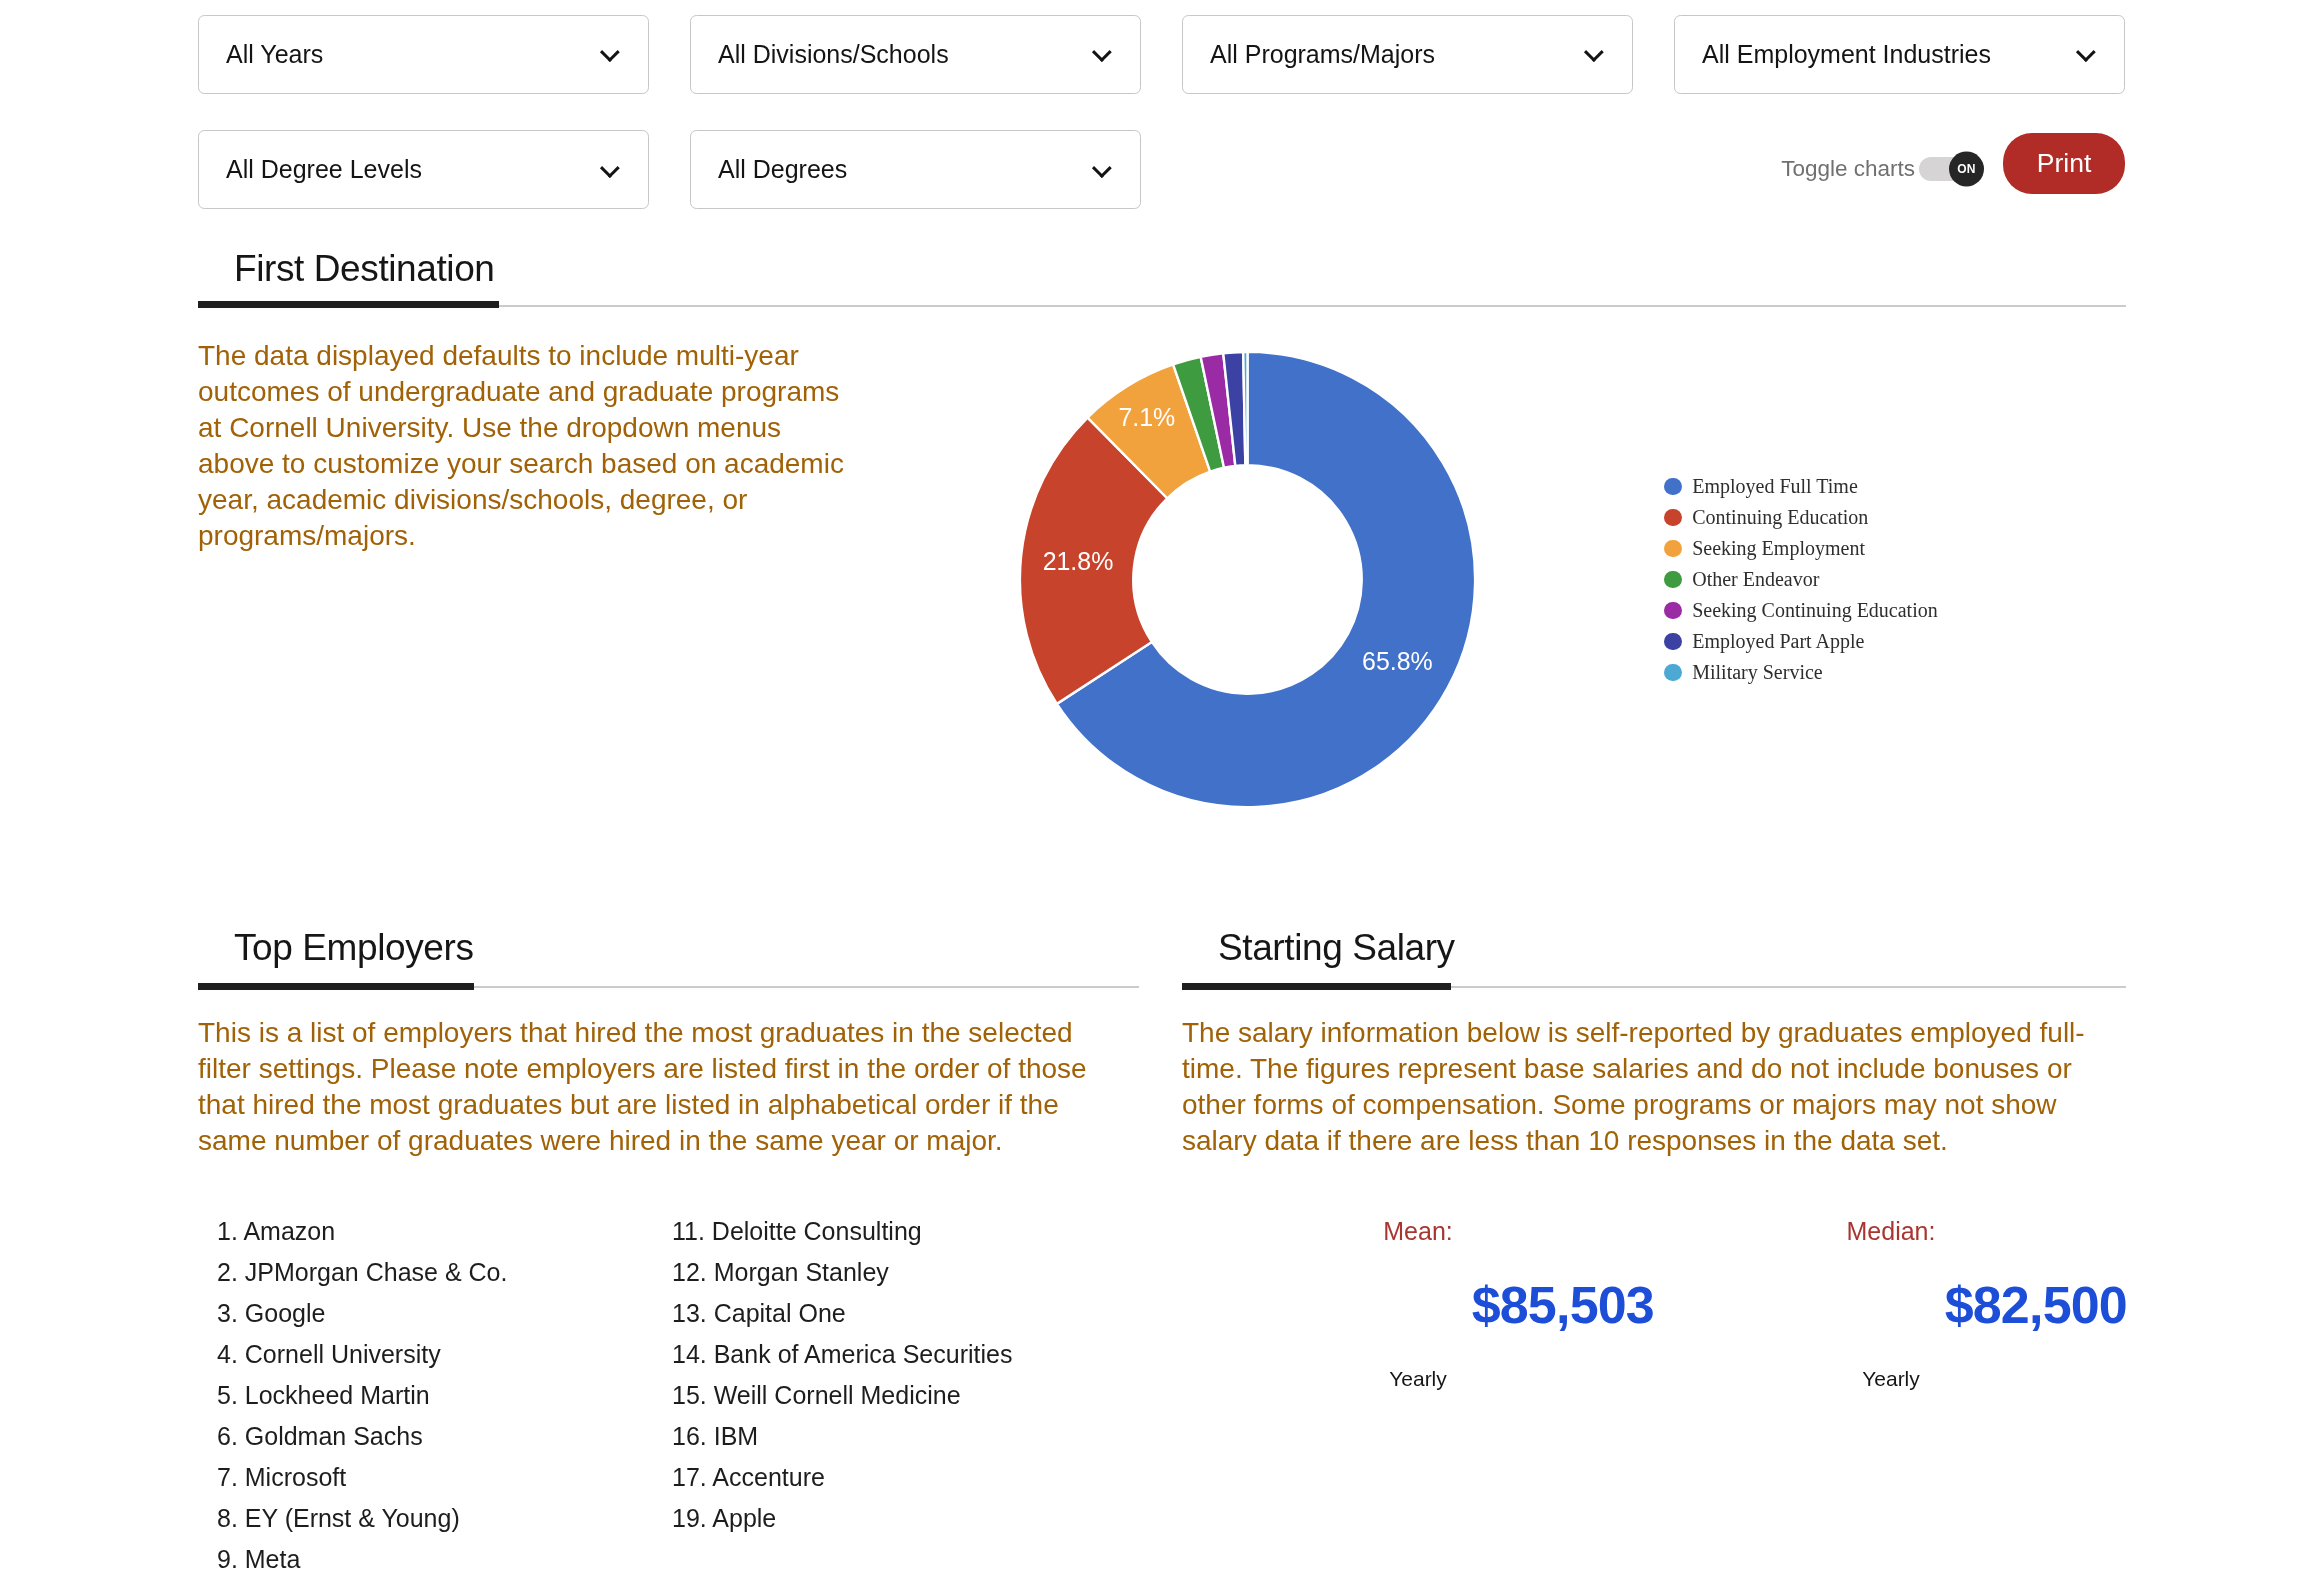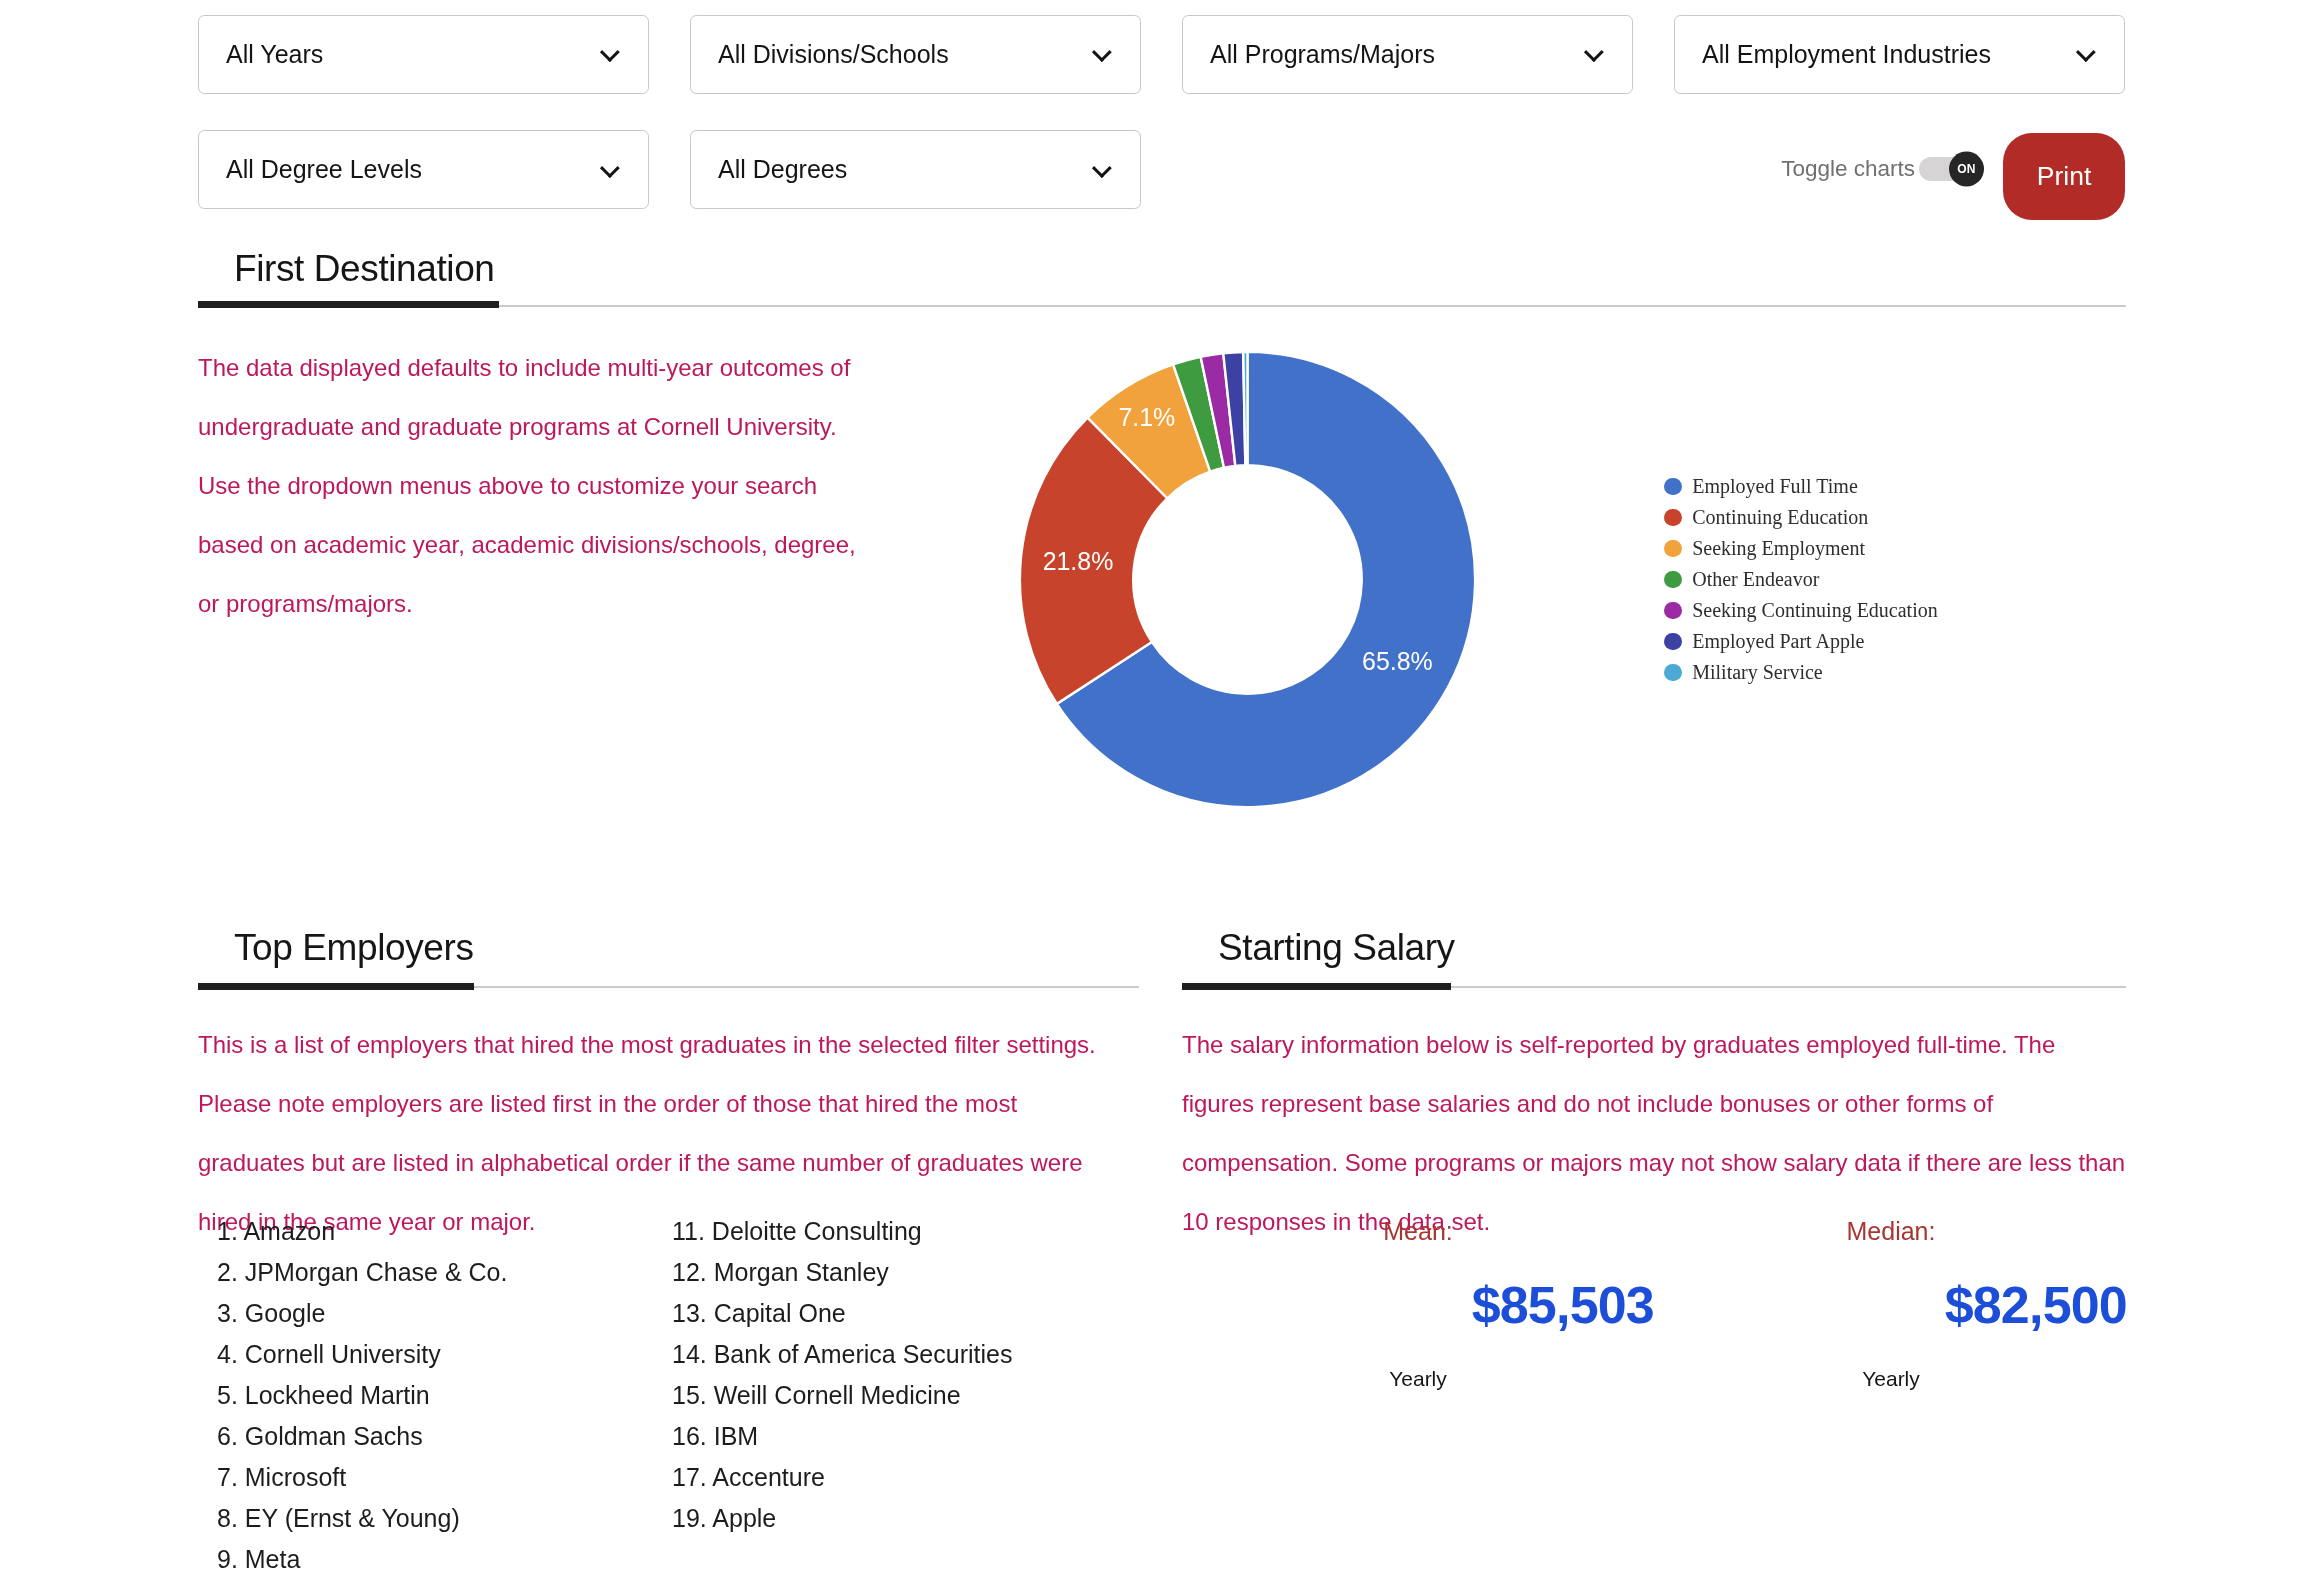--- a/index.html
+++ b/index.html
@@ -32,38 +32,38 @@
   .toggle-label { font-size: 22.5px; color: #707070; }
   .toggle { position: relative; width: 56px; height: 24px; cursor: pointer; }
   .toggle-track { width: 56px; height: 24px; border-radius: 12px; background: #d6d4d5; }
   .toggle-knob {
     position: absolute; top: 50%; right: -8.8px; transform: translateY(-50%);
     width: 35px; height: 35px; border-radius: 50%; background: #262626;
     color: #fff; font-size: 12px; font-weight: bold;
     display: flex; align-items: center; justify-content: center;
   }
   .print-btn {
-    position: absolute; left: 2003px; top: 133px; width: 122px; height: 87px;
+    position: absolute; left: 2003px; top: 133px; width: 122px; height: 61px;
     border: none; border-radius: 29px; background: #b12c26; color: #fff;
     font-size: 26.5px; font-family: inherit; cursor: pointer;
   }
 
   
   h2.section { position: absolute; font-size: 37px; font-weight: 400; color: #161616; letter-spacing: -0.4px; margin-left: 36px; }
   .h-fd{left:198px;top:248px} .h-te{left:198px;top:927px} .h-ss{left:1182px;top:927px}
   .rule { position: absolute; height: 1.6px; background: #cbcbcb; }
   .rule-fd{left:198px;top:305px;width:1928px}
   .rule-te{left:198px;top:986px;width:941px}
   .rule-ss{left:1182px;top:986px;width:944px}
   .bar { position: absolute; height: 7.2px; background: #1f1f1f; }
   .bar-fd{left:198px;top:301px;width:301px}
   .bar-te{left:198px;top:983px;width:276px}
   .bar-ss{left:1182px;top:983px;width:269px}
 
-  .desc { position: absolute; font-size: 24px; line-height: 59px; color: #be185d; }
+  .desc { position: absolute; font-size: 28px; line-height: 36px; color: #a16207; }
   .desc-fd{left:198px;top:338px;width:664px}
   .desc-te{left:198px;top:1015px;width:925px}
   .desc-ss{left:1182px;top:1015px;width:950px}
 
   
   #donut { position: absolute; left: 966px; top: 322px; }
   #donut text { font-family: "Liberation Sans", sans-serif; }
   .legend { position: absolute; left: 1664px; top: 471px; font-family: Liberation Serif, serif; }
   .legend-item { display: flex; align-items: center; height: 31px; gap: 10.5px; cursor: pointer; }
   .legend-dot { width: 17.7px; height: 17.7px; border-radius: 50%; flex: none; }

